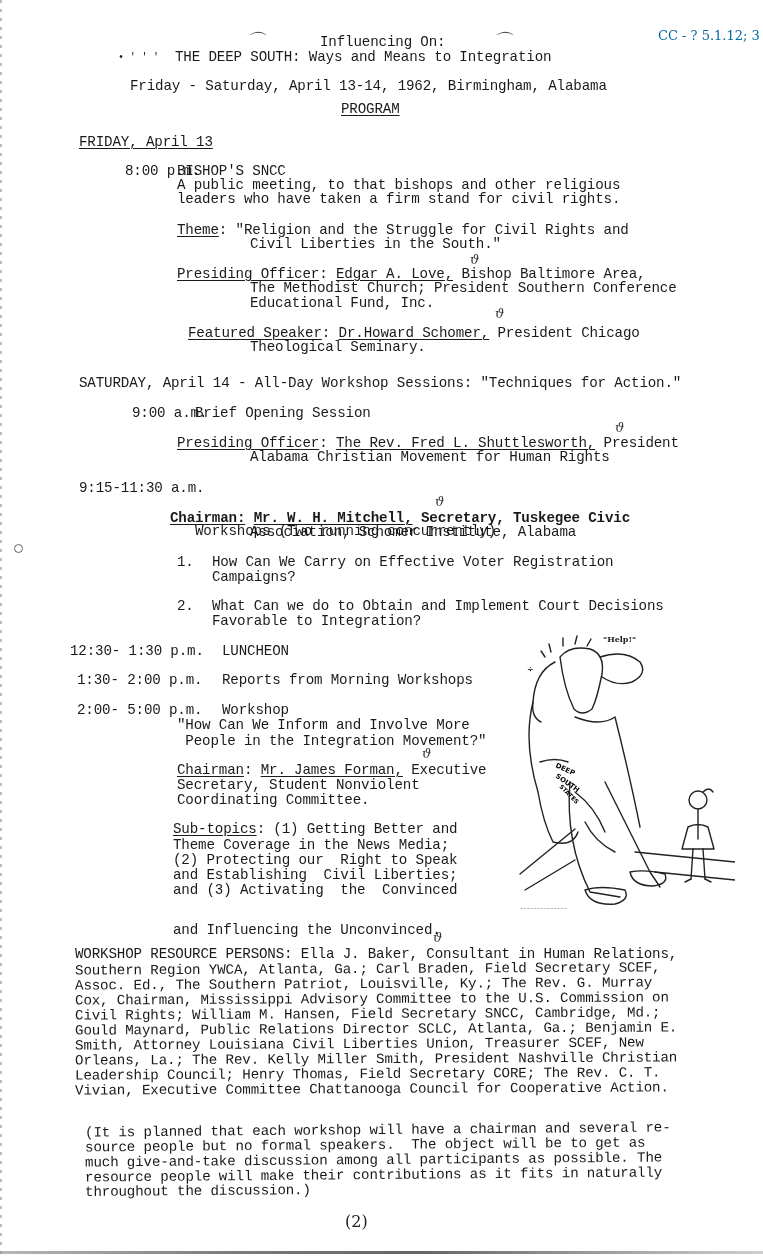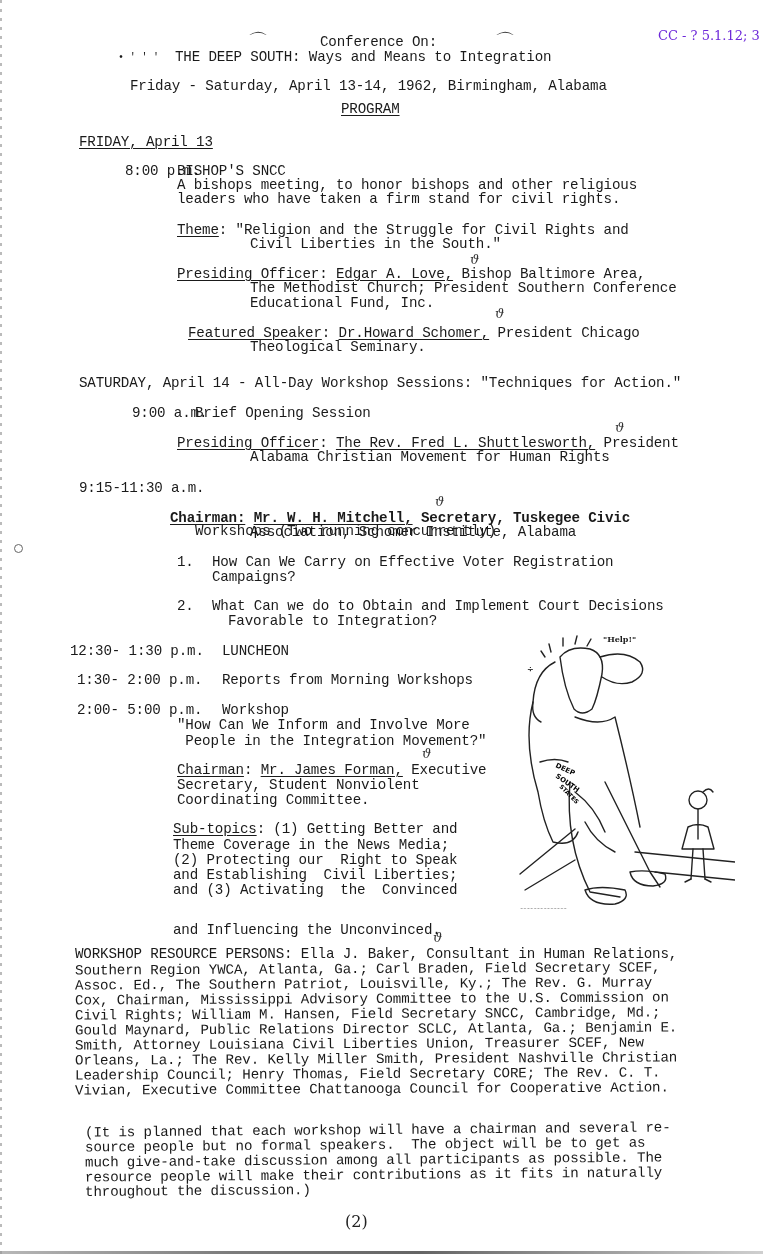--- a/index.html
+++ b/index.html
@@ -18,31 +18,31 @@
   .note-mark { position: absolute; font-family: "DejaVu Serif", serif; font-style: italic; font-size: 13px; color: #333; }
 </style>
 </head>
 <body>
 
 <div class="scan-edge"></div>
 <div class="hole"></div>
 
 <div class="note-mark" style="left:248px;top:28px;font-size:20px;font-style:normal;">⌒</div>
 <div class="note-mark" style="left:495px;top:28px;font-size:20px;font-style:normal;">⌒</div>
-<div class="ln" style="left:320px;top:35px;">Conference On:</div>
+<div class="ln" style="left:320px;top:35px;">Influencing On:</div>
 <div class="ln" style="left:118px;top:50px;font-size:10px;">• ' ' '</div>
 <div class="ln" style="left:175px;top:50px;">THE DEEP SOUTH: Ways and Means to Integration</div>
-<div class="hand" style="left:658px;top:28px;font-size:13px;color:#6d28d9;">CC  - ? 5.1.12; 3</div>
+<div class="hand" style="left:658px;top:28px;font-size:13px;color:#0369a1;">CC  - ? 5.1.12; 3</div>
 <div class="ln" style="left:130px;top:79px;">Friday - Saturday, April 13-14, 1962, Birmingham, Alabama</div>
 <div class="ln u" style="left:341px;top:102px;">PROGRAM</div>
 
 <div class="ln u" style="left:79px;top:135px;">FRIDAY, April 13</div>
 <div class="ln" style="left:125px;top:164px;">8:00 p.m.</div>
 <div class="ln" style="left:177px;top:164px;">BISHOP'S SNCC</div>
-<div class="ln" style="left:177px;top:178px;">A bishops meeting, to honor bishops and other religious</div>
+<div class="ln" style="left:177px;top:178px;">A public meeting, to that bishops and other religious</div>
 <div class="ln" style="left:177px;top:192px;">leaders who have taken a firm stand for civil rights.</div>
 
 <div class="ln" style="left:177px;top:223px;"><span class="u">Theme</span><span>: "Religion and the Struggle for Civil Rights and</span></div>
 <div class="ln" style="left:250px;top:237px;">Civil Liberties in the South."</div>
 
 <div class="note-mark" style="left:470px;top:252px;">ϑ</div>
 <div class="ln" style="left:177px;top:267px;"><span class="u">Presiding Officer</span><span>: </span><span class="u">Edgar A. Love,</span><span> Bishop Baltimore Area,</span></div>
 <div class="ln" style="left:250px;top:281px;">The Methodist Church; President Southern Conference</div>
 <div class="ln" style="left:250px;top:296px;">Educational Fund, Inc.</div>
 
@@ -62,21 +62,21 @@
 <div class="ln" style="left:195px;top:481px;margin-top:43px;">Workshops (Two running concurrently)</div>
 <div class="note-mark" style="left:435px;top:494px;">ϑ</div>
 <div class="ln" style="left:170px;top:511px;font-weight:bold;"><span class="u">Chairman:</span><span> </span><span class="u">Mr. W. H. Mitchell,</span><span> Secretary, Tuskegee Civic</span></div>
 <div class="ln" style="left:250px;top:525px;">Association, Schomer Institute, Alabama</div>
 
 <div class="ln" style="left:177px;top:555px;">1.</div>
 <div class="ln" style="left:212px;top:555px;">How Can We Carry on Effective Voter Registration</div>
 <div class="ln" style="left:212px;top:570px;">Campaigns?</div>
 <div class="ln" style="left:177px;top:599px;">2.</div>
 <div class="ln" style="left:212px;top:599px;">What Can we do to Obtain and Implement Court Decisions</div>
-<div class="ln" style="left:228px;top:614px;text-align:center;">Favorable to Integration?</div>
+<div class="ln" style="left:212px;top:614px;text-align:center;">Favorable to Integration?</div>
 
 <div class="ln" style="left:70px;top:644px;">12:30- 1:30 p.m.</div>
 <div class="ln" style="left:222px;top:644px;">LUNCHEON</div>
 <div class="ln" style="left:77px;top:673px;">1:30- 2:00 p.m.</div>
 <div class="ln" style="left:222px;top:673px;">Reports from Morning Workshops</div>
 <div class="ln" style="left:77px;top:703px;">2:00- 5:00 p.m.</div>
 <div class="ln" style="left:222px;top:703px;">Workshop</div>
 <div class="ln" style="left:177px;top:718px;">"How Can We Inform and Involve More</div>
 <div class="ln" style="left:177px;top:734px;"> People in the Integration Movement?"</div>
 

